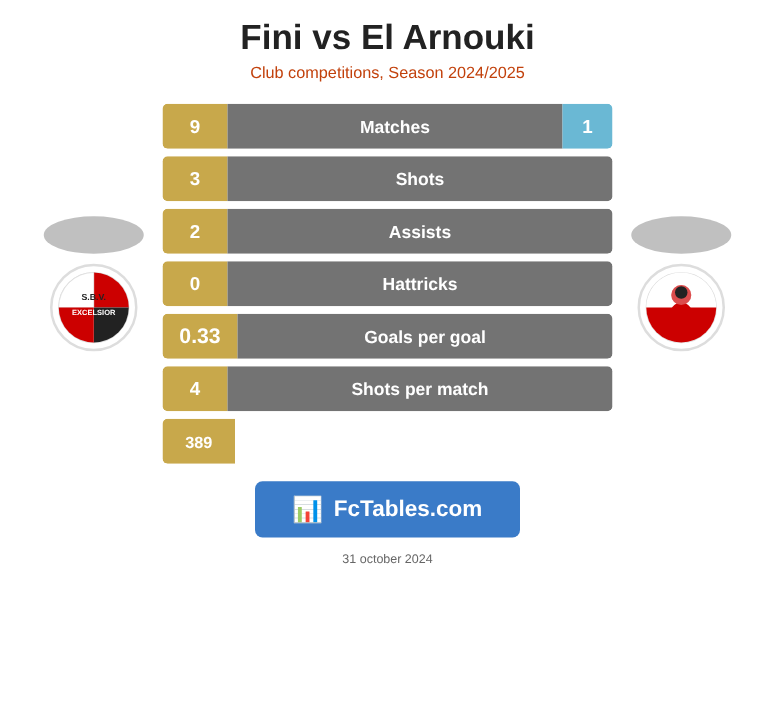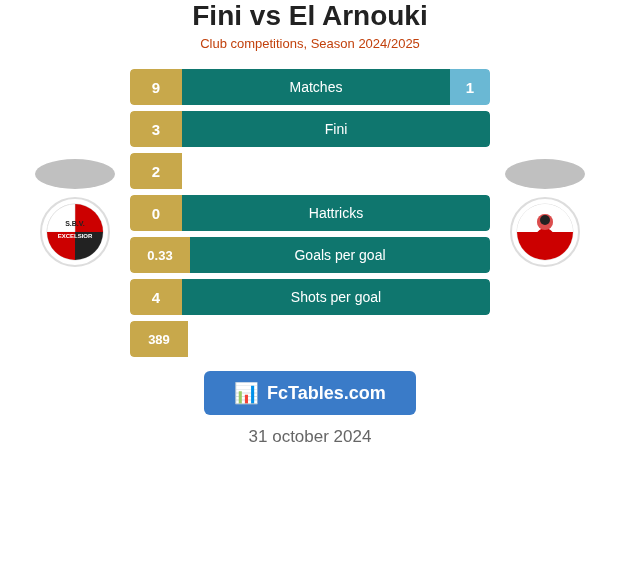--- a/index.html
+++ b/index.html
@@ -10,21 +10,21 @@
       font-family: Arial, sans-serif;
       overflow: hidden;
     }
 
     .page-container {
       width: 620px;
       height: 424px;
       display: flex;
       flex-direction: column;
       align-items: center;
-      padding: 0 0 10px 0;
+      padding: 14px 0 10px 0;
       background: #fff;
     }
 
     .title {
       font-size: 28px;
       font-weight: bold;
       color: #222;
       margin-bottom: 4px;
       text-align: center;
     }
@@ -79,24 +79,24 @@
       min-width: 52px;
       height: 100%;
       display: flex;
       align-items: center;
       justify-content: center;
       padding: 0 8px;
       border-radius: 4px 0 0 4px;
     }
 
     .stat-label {
-      background: #0f766e;
+      background: #737373;
       color: #fff;
       font-size: 14px;
-      font-weight: 400;
+      font-weight: 700;
       flex: 1;
       height: 100%;
       display: flex;
       align-items: center;
       justify-content: center;
       text-align: center;
     }
 
     .stat-value-right {
       background: #6ab8d4;
@@ -178,21 +178,21 @@
       font-size: 18px;
       font-weight: bold;
     }
 
     .fctables-icon {
       font-size: 20px;
     }
 
     .date-footer {
       margin-top: 12px;
-      font-size: 17px;
+      font-size: 10px;
       color: #666;
       text-align: center;
     }
   </style>
 </head>
 <body>
 
 <div class="page-container">
   <div class="title">Fini vs El Arnouki</div>
   <div class="subtitle">Club competitions, Season 2024/2025</div>
@@ -222,40 +222,41 @@
     <div class="stats-column">
 
       <div class="stat-row">
         <div class="stat-value-left">9</div>
         <div class="stat-label">Matches</div>
         <div class="stat-value-right">1</div>
       </div>
 
       <div class="stat-row">
         <div class="stat-value-left">3</div>
-        <div class="stat-label" style="border-radius: 0 4px 4px 0;">Fini</div>
+        <div class="stat-label" style="border-radius: 0 4px 4px 0;">Shots</div>
       </div>
 
       <div class="stat-row">
         <div class="stat-value-left">2</div>
+        <div class="stat-label" style="border-radius: 0 4px 4px 0;">Assists</div>
       </div>
 
       <div class="stat-row">
         <div class="stat-value-left">0</div>
         <div class="stat-label" style="border-radius: 0 4px 4px 0;">Hattricks</div>
       </div>
 
       <div class="stat-row">
-        <div class="stat-value-left" style="min-width:60px;font-size:13px;text-align:right;">0.33</div>
+        <div class="stat-value-left" style="min-width:60px;font-size:17px;text-align:right;">0.33</div>
         <div class="stat-label" style="border-radius: 0 4px 4px 0;">Goals per goal</div>
       </div>
 
       <div class="stat-row">
         <div class="stat-value-left">4</div>
-        <div class="stat-label" style="border-radius: 0 4px 4px 0;">Shots per goal</div>
+        <div class="stat-label" style="border-radius: 0 4px 4px 0;">Shots per match</div>
       </div>
 
       <div class="stat-row">
         <div class="stat-value-left" style="min-width:58px;font-size:13px;text-align:right;">389</div>
       </div>
     </div>
 
     <div class="logo-right">
       <div class="logo-area-right">
         <div class="team-shape-right"></div>

